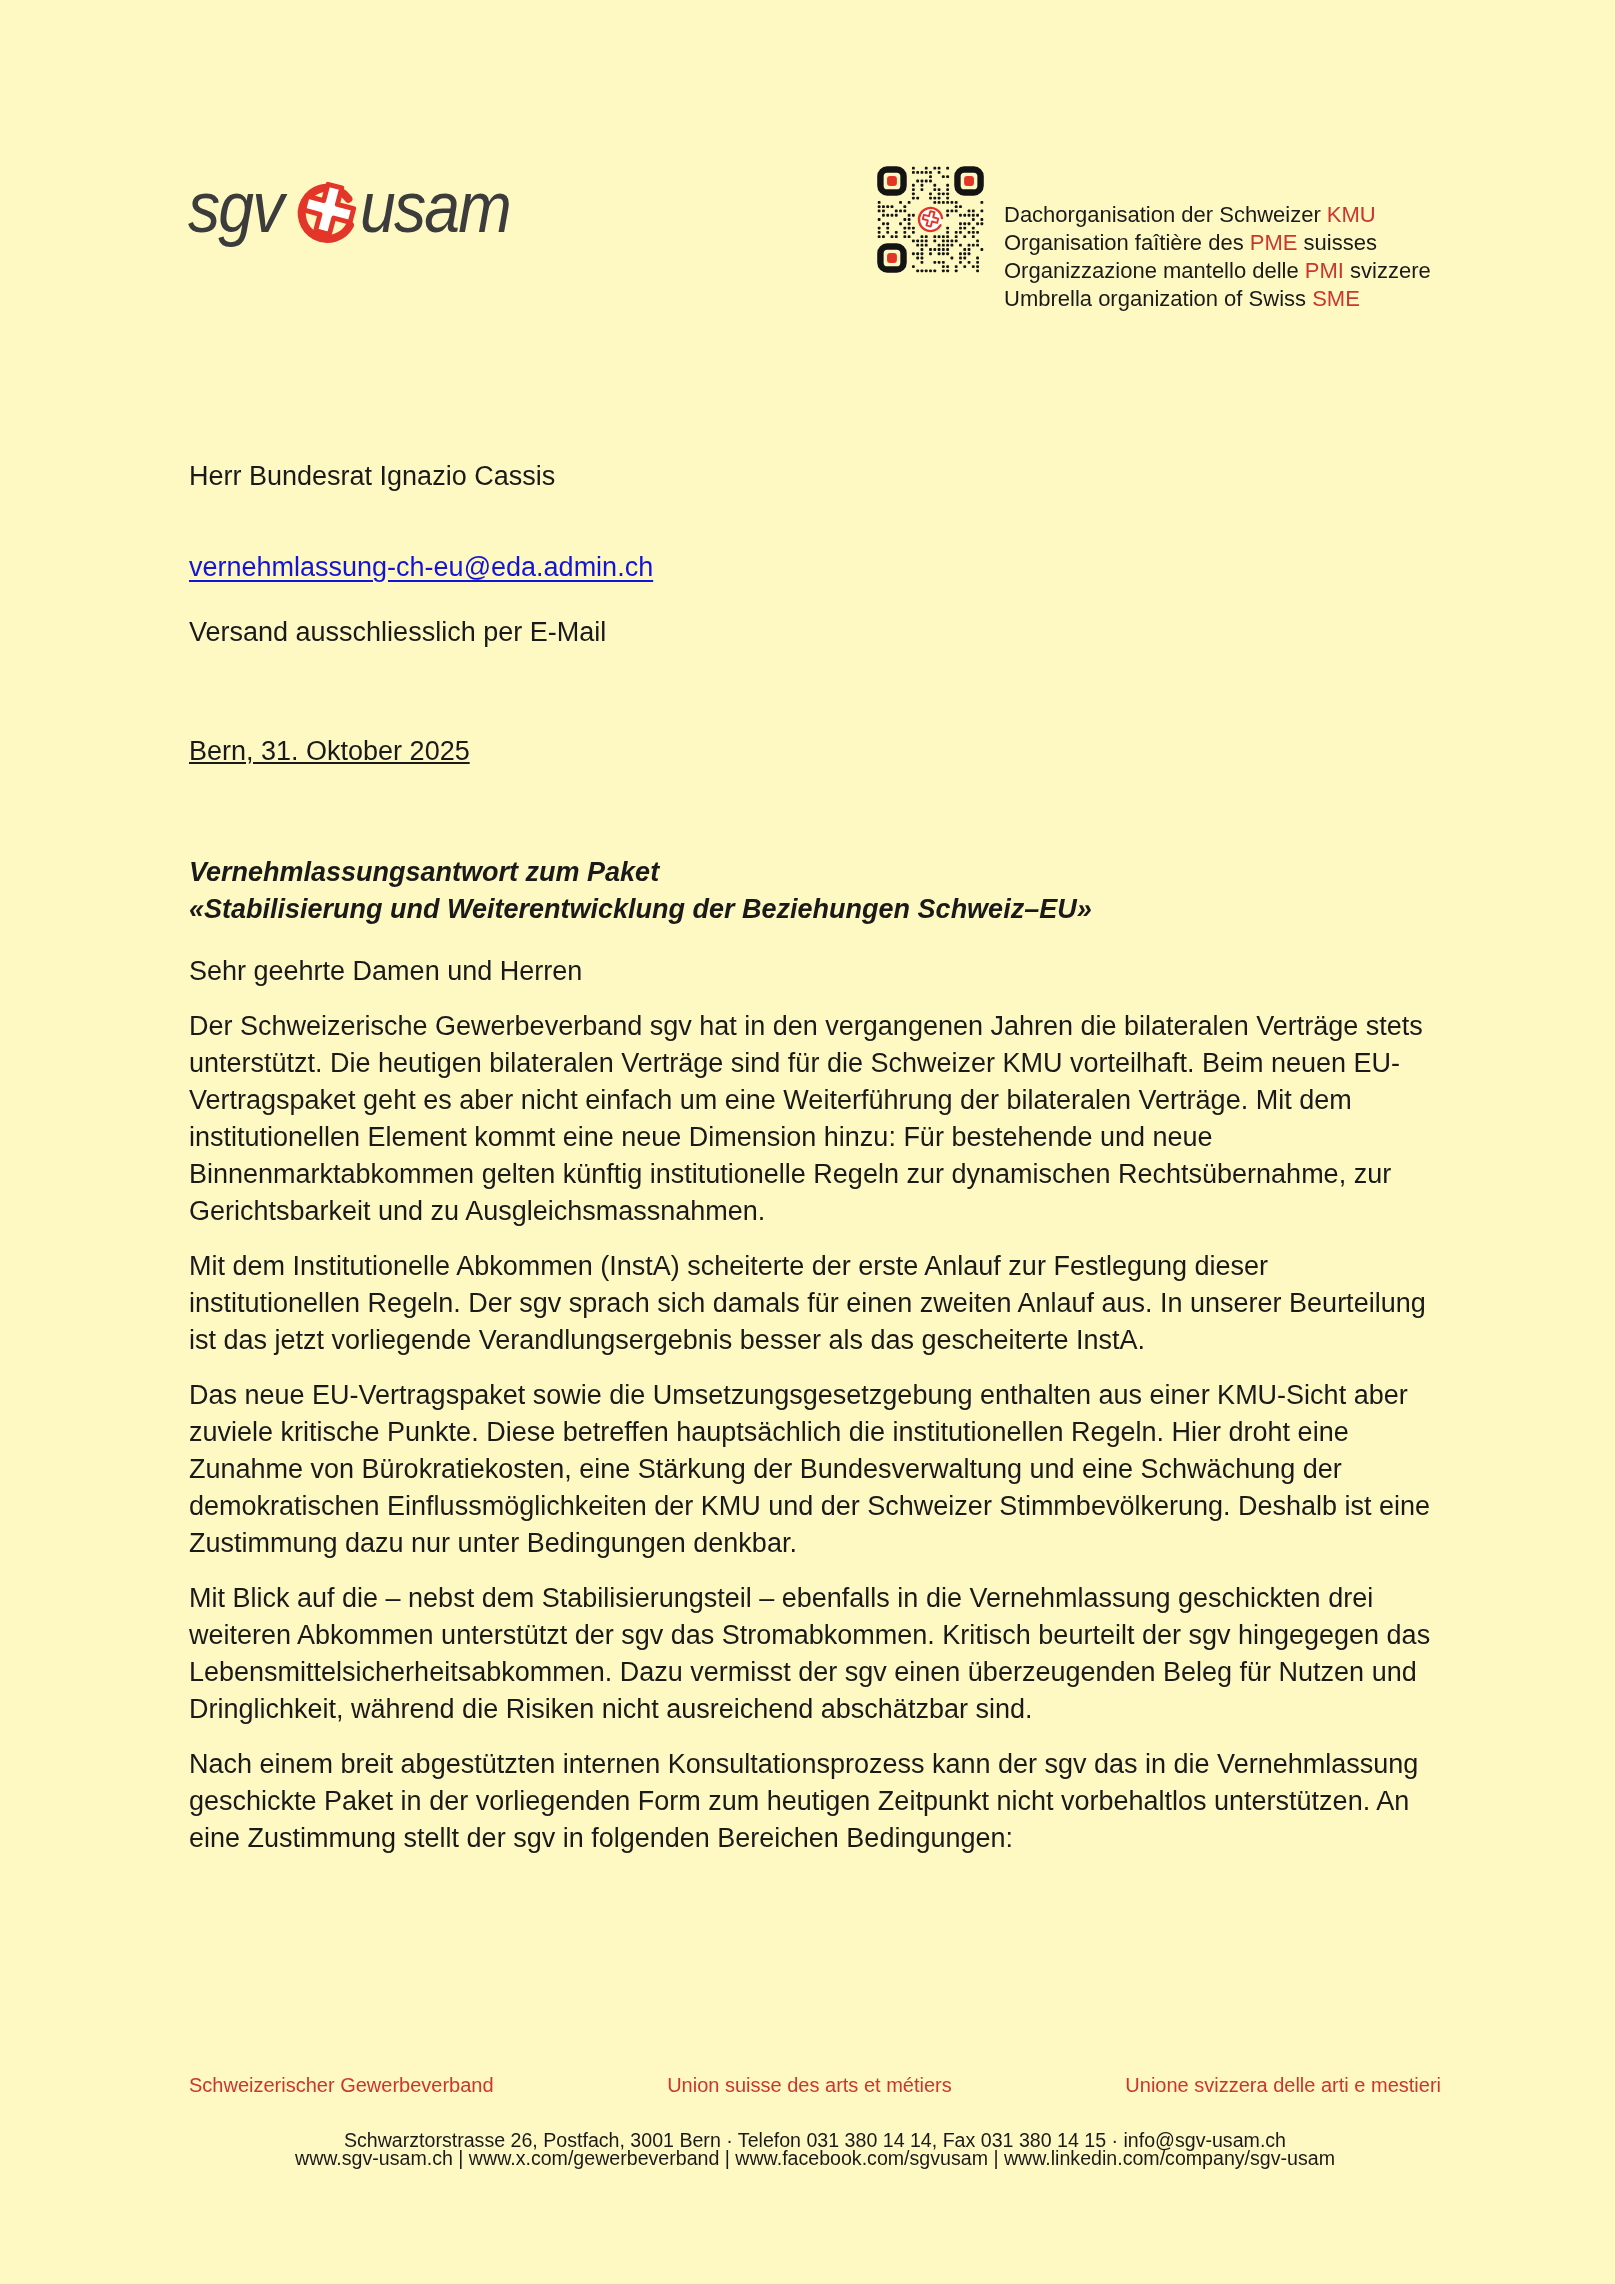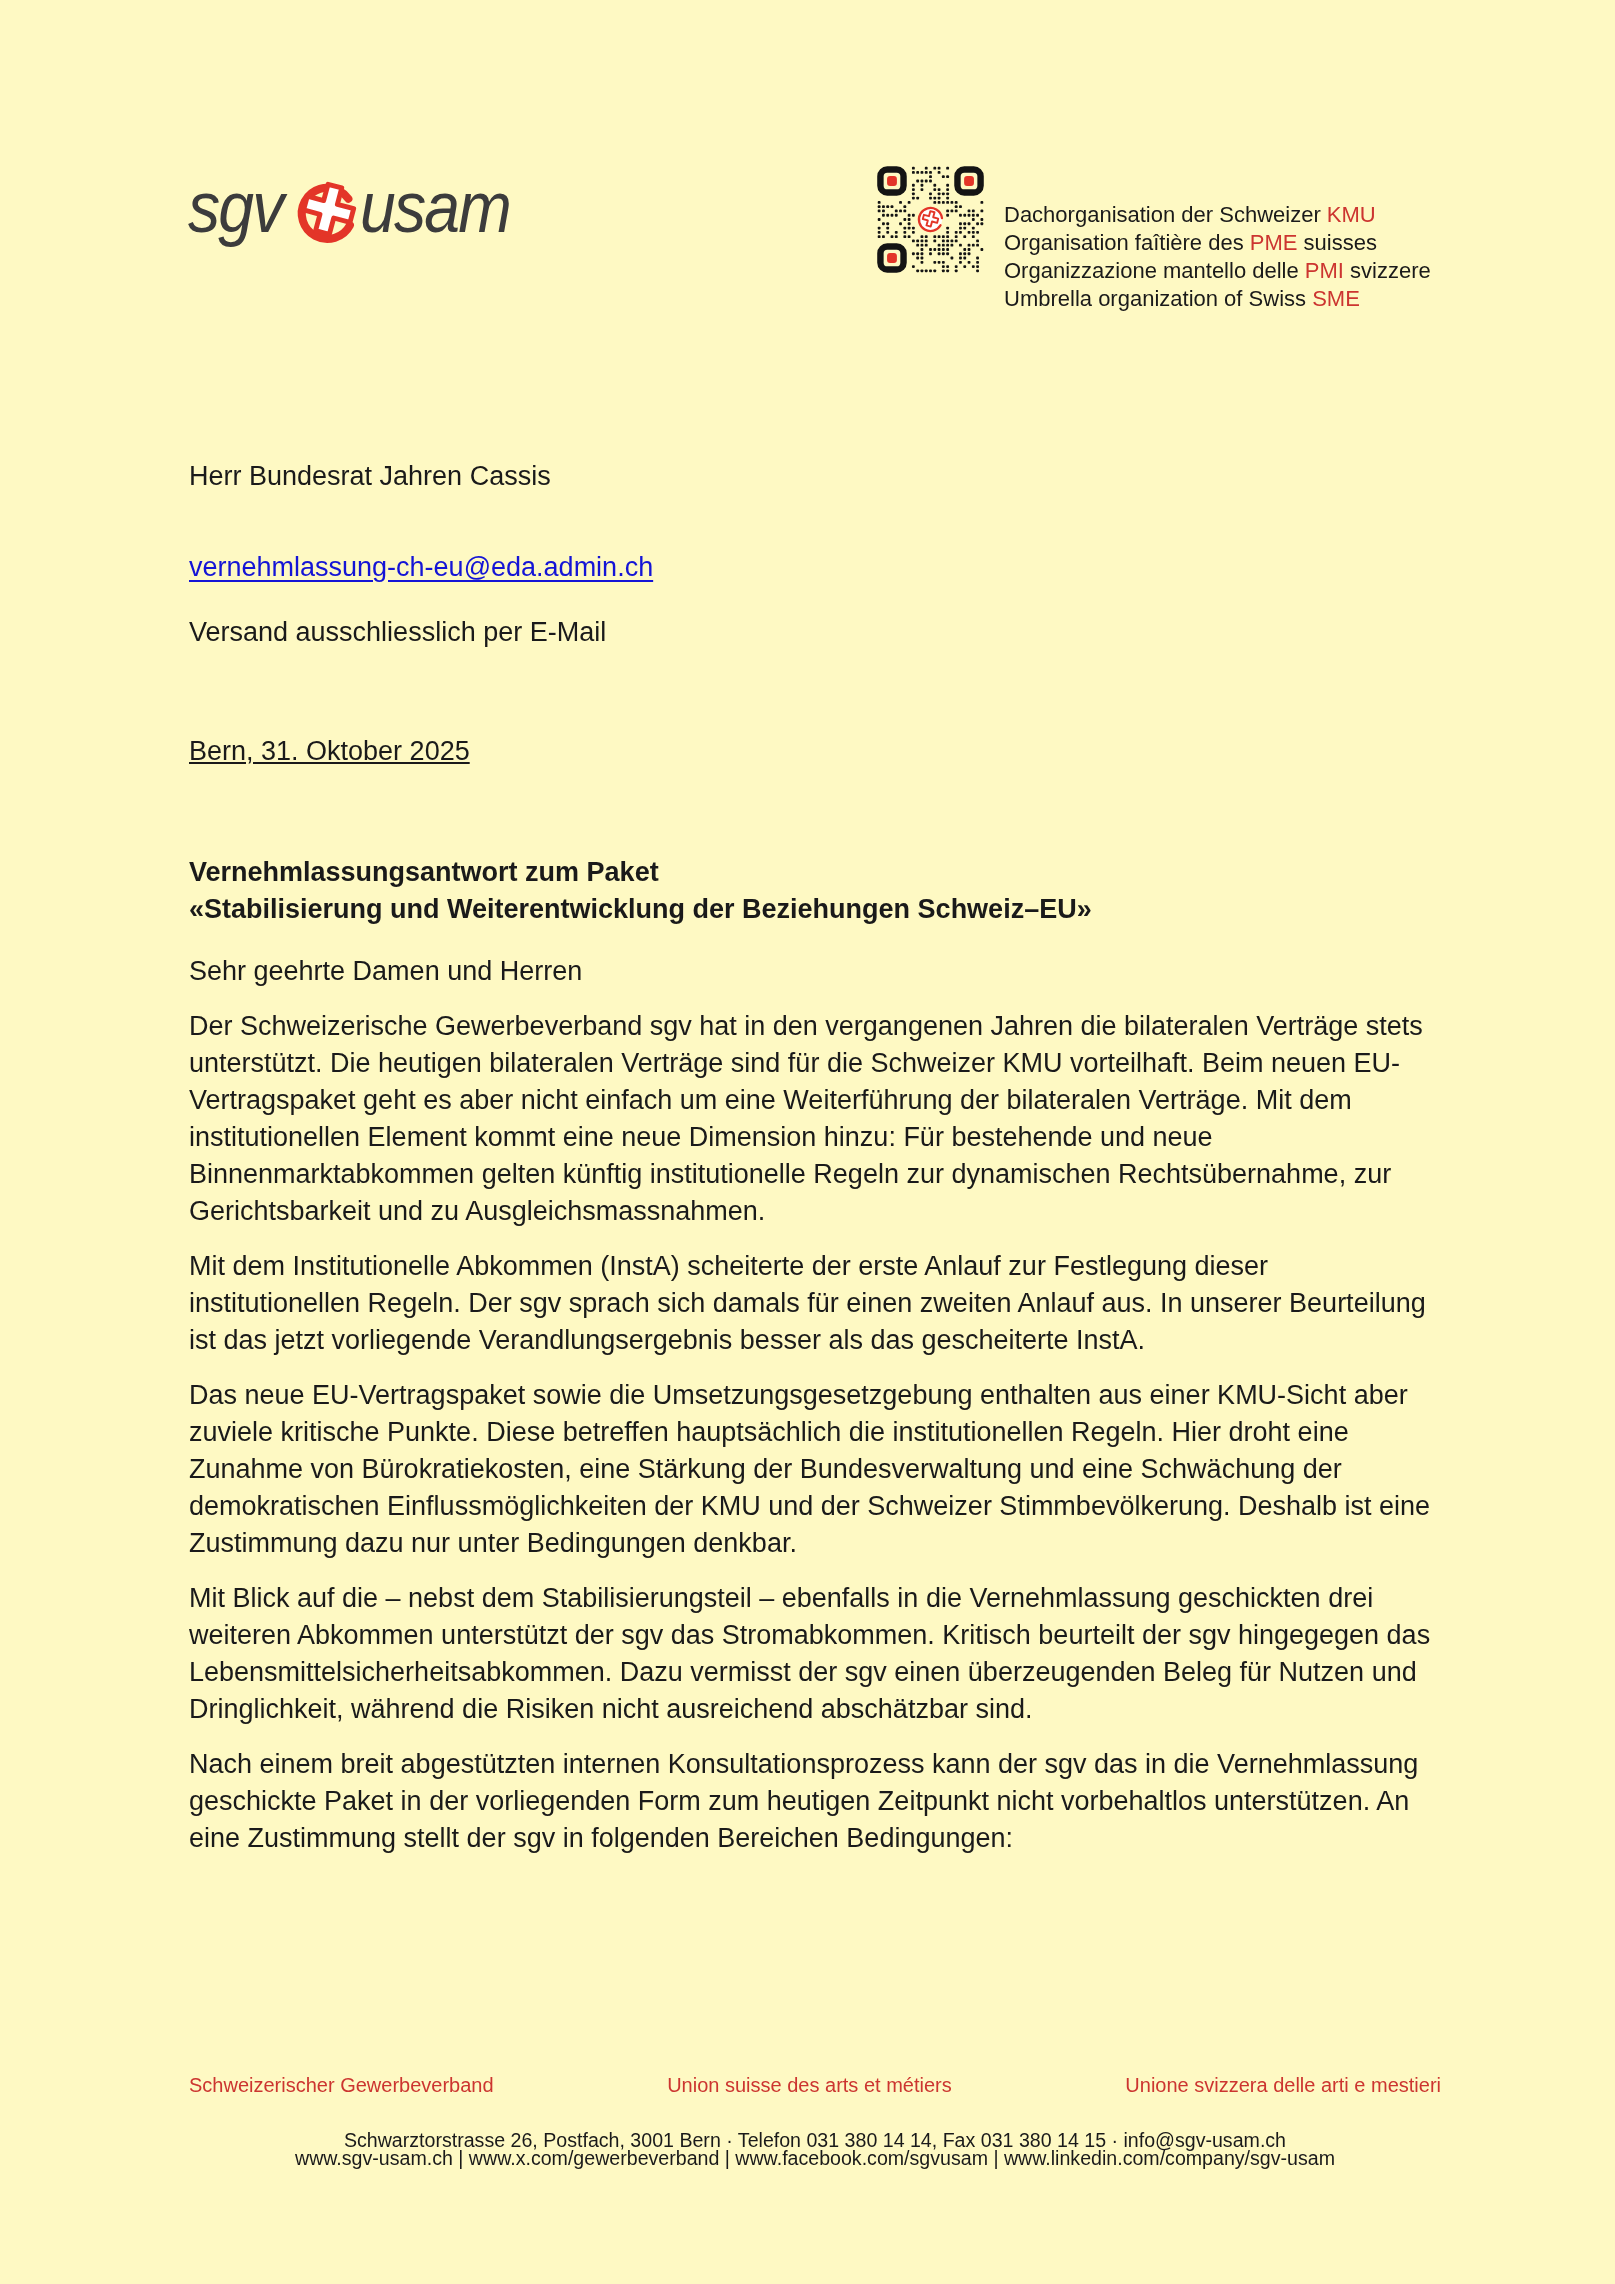--- a/index.html
+++ b/index.html
@@ -42,21 +42,21 @@
   .addr.email-row{top:550px;}
   .addr.delivery{top:615px;}
   .addr.dateline{top:734px;text-decoration:underline;}
   a.email{color:var(--link);text-decoration:underline;text-underline-offset:3.9px;}
   
   .letter{
     position:absolute;left:189px;top:854px;width:1252px;
     font-size:27px;line-height:37px;
   }
   .letter p{margin:0 0 18px 0;}
-  .subject{font-weight:bold;margin-bottom:25px !important;}
+  .subject{font-weight:bold;margin-bottom:25px !important;font-style:italic;}
   
   .footer{position:absolute;left:189px;width:1252px;gap:16px;}
   .footer-orgs{
     top:2073px;display:flex;justify-content:space-between;
     color:var(--red);font-size:20px;line-height:25px;
   }
   .footer-line{position:absolute;left:189px;width:1252px;text-align:center;font-size:19.6px;line-height:25px;}
   .footer-address{top:2111px;margin-top:17px;}
   .footer-web{top:2146px;}
 </style>
@@ -287,21 +287,21 @@
         </g>
       </svg></div>
 
   <div class="head-lines">
     <div><span>Dachorganisation der Schweizer </span><span class="red">KMU</span><span></span></div>
     <div><span>Organisation faîtière des </span><span class="red">PME</span><span> suisses</span></div>
     <div><span>Organizzazione mantello delle </span><span class="red">PMI</span><span> svizzere</span></div>
     <div><span>Umbrella organization of Swiss </span><span class="red">SME</span><span></span></div>
   </div>
 
-  <div class="addr name">Herr Bundesrat Jahren Cassis</div>
+  <div class="addr name">Herr Bundesrat Ignazio Cassis</div>
   <div class="addr email-row">
     <a class="email" href="#">vernehmlassung-ch-eu@eda.admin.ch</a>
   </div>
   <div class="addr delivery">Versand ausschliesslich per E-Mail</div>
 
   <div class="addr dateline">Bern, 31. Oktober 2025</div>
 
   <div class="letter">
     <p class="subject">
       <span style="display:block">Vernehmlassungsantwort zum Paket</span>

